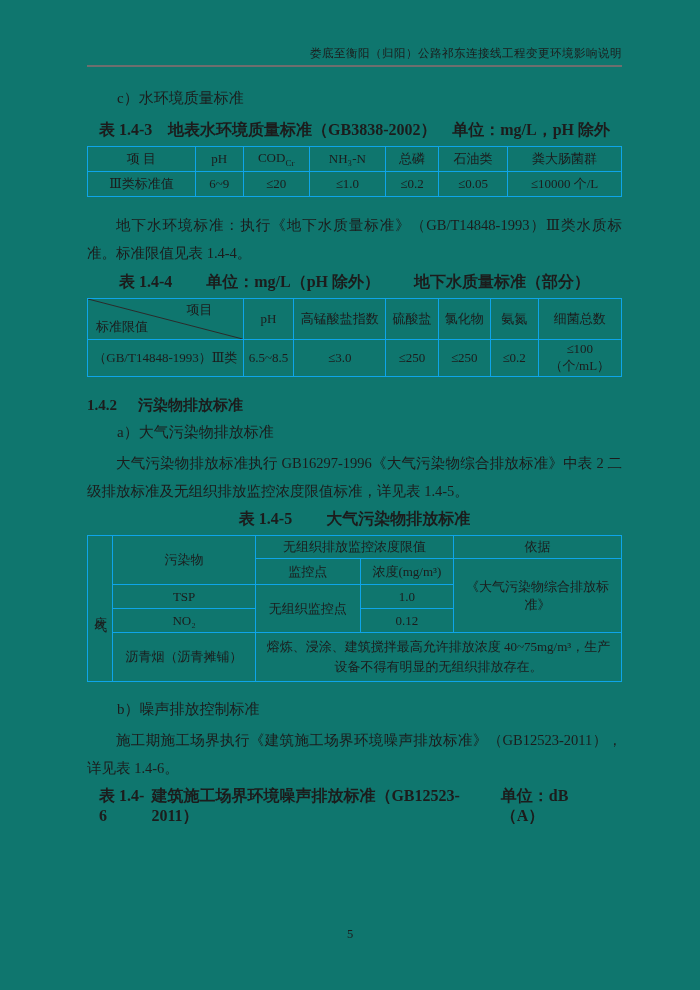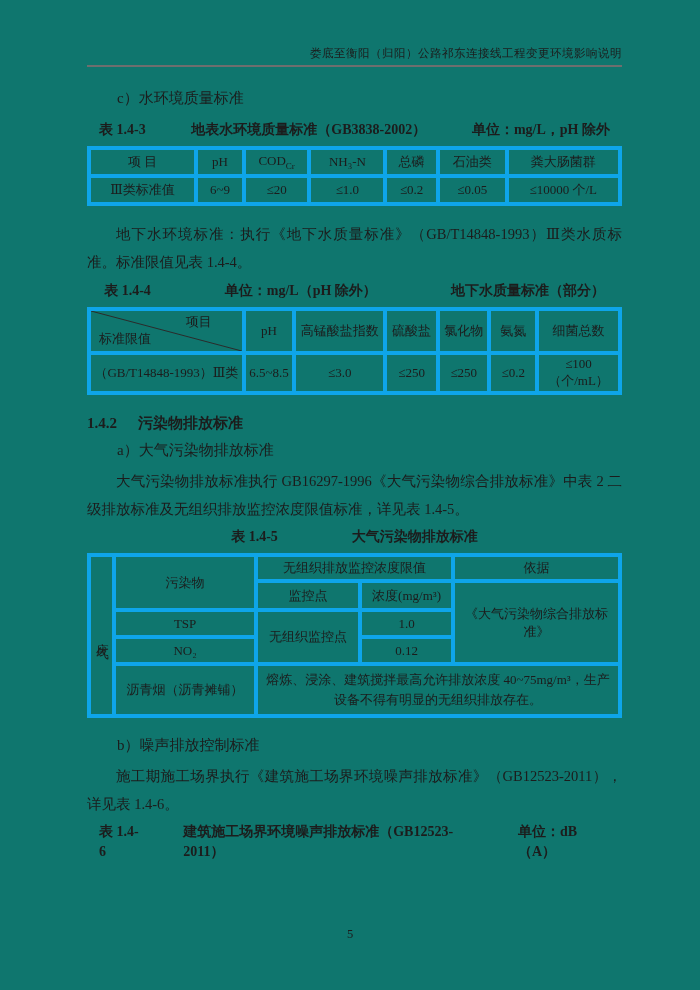--- a/index.html
+++ b/index.html
@@ -26,40 +26,39 @@
 
   
   .h-sub { font-size:15px; line-height:26px; margin-top:18px; text-indent:2em; }
   .para  { font-size:14.5px; line-height:28px; text-align:justify; text-indent:2em; margin-top:4px; }
   .h-num { font-size:15px; font-weight:bold; line-height:28px; margin-top:14px; }
   .h-num .gap { display:inline-block; width:1.4em; }
 
   
   .caption {
     display:flex; align-items:baseline;
-    font-size:14px; font-weight:bold;
+    font-size:16px; font-weight:bold;
     margin-top:9px; margin-bottom:6px;
     line-height:20px;
-    gap:40px;
   }
   .caption.spread { justify-content:space-between; padding:0 12px; }
   .caption.centered { justify-content:center; }
   .caption.centered > * + * { margin-left:34px; }
 
   
   table {
     width:100%;
     border-collapse:collapse;
     table-layout:fixed;
     font-size:13px;
     text-align:center;
     border:1.5px solid #2b2b2b;
   }
   th, td {
-    border:4px solid #0ea5e9;
+    border:1px solid #0ea5e9;
     font-weight:normal;
     padding:1px 2px;
     vertical-align:middle;
     overflow:hidden;
   }
   sub { font-size:9px; }
 
   .t143 th { height:22px; }
   .t143 td { height:22px; }
 

